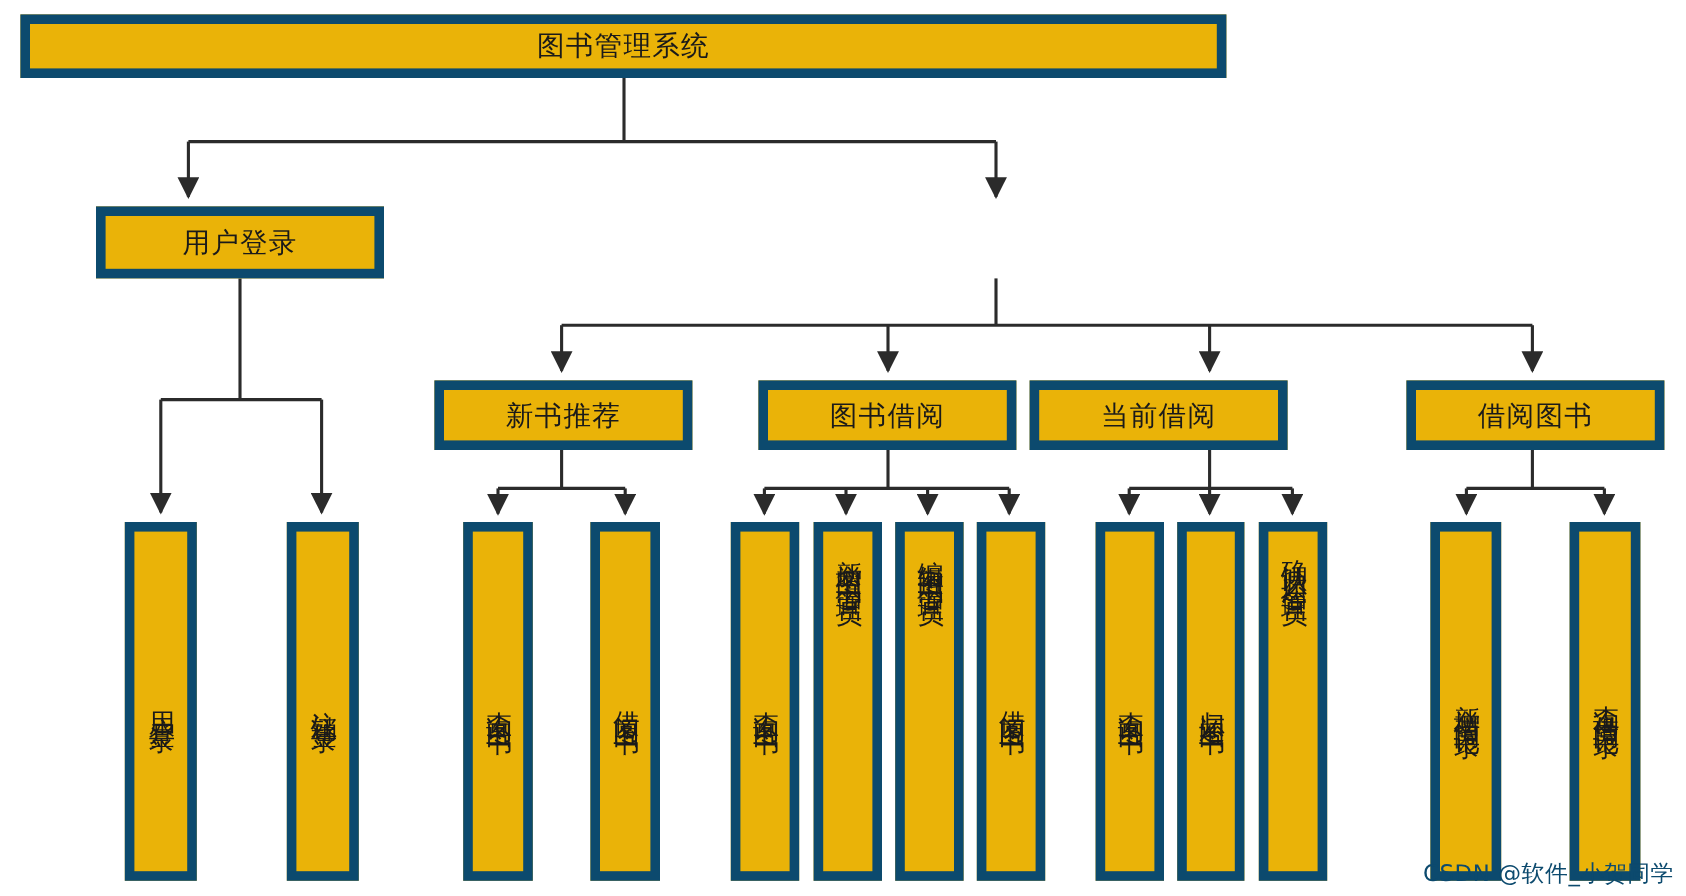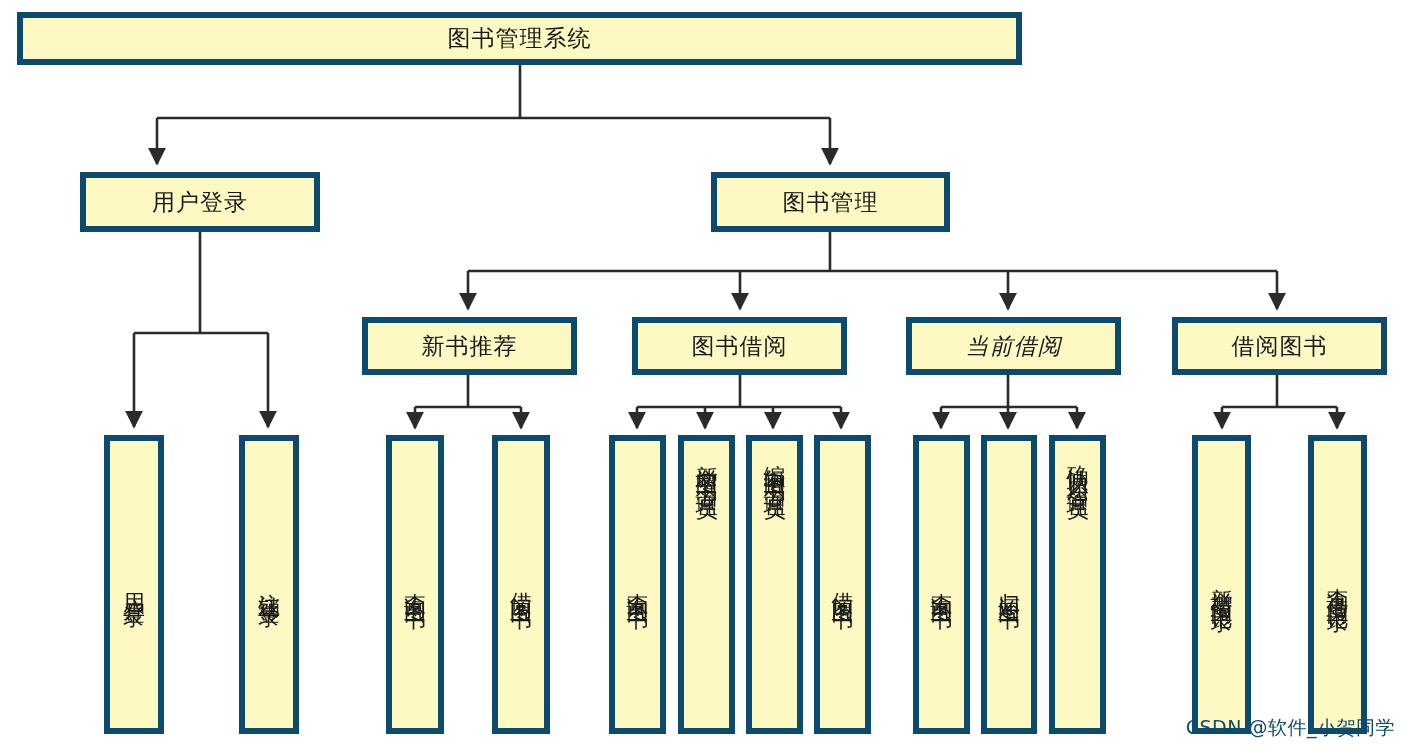--- a/index.html
+++ b/index.html
@@ -20,22 +20,22 @@
   #edges {
     position: absolute;
     left: 0;
     top: 0;
     width: 1405px;
     height: 747px;
   }
   .node {
     position: absolute;
     box-sizing: border-box;
-    border: 6px solid #0c4a6e;
-    background: #fef9c3;
+    border: 8px solid #0c4a6e;
+    background: #eab308;
     color: #1a1a1a;
   }
   .node.h {
     display: flex;
     align-items: center;
     justify-content: center;
     font-size: 23px;
     letter-spacing: 1px;
   }
   .node.v {
@@ -122,31 +122,28 @@
     </g>
   </svg>
 
   <div class="node h" style="left:17px; top:12px; width:1005px; height:53px;">
     <span>图书管理系统</span>
   </div>
 
   <div class="node h" style="left:80px; top:172px; width:240px; height:60px;">
     <span>用户登录</span>
   </div>
-  <div class="node h" style="left:711px; top:172px; width:239px; height:60px;">
-    <span>图书管理</span>
-  </div>
 
   <div class="node h" style="left:632px; top:317px; width:215px; height:58px;">
     <span>图书借阅</span>
   </div>
   <div class="node h" style="left:362px; top:317px; width:215px; height:58px;">
     <span>新书推荐</span>
   </div>
-  <div class="node h" style="left:906px; top:317px; width:215px; height:58px;font-style:italic;">
+  <div class="node h" style="left:858px; top:317px; width:215px; height:58px;">
     <span>当前借阅</span>
   </div>
   <div class="node h" style="left:1172px; top:317px; width:215px; height:58px;">
     <span>借阅图书</span>
   </div>
 
   <div class="node v mid" style="left:104px; top:435px; width:60px; height:299px;">
     <span class="vtext">用户登录</span>
   </div>
   <div class="node v mid" style="left:239px; top:435px; width:60px; height:299px;">

